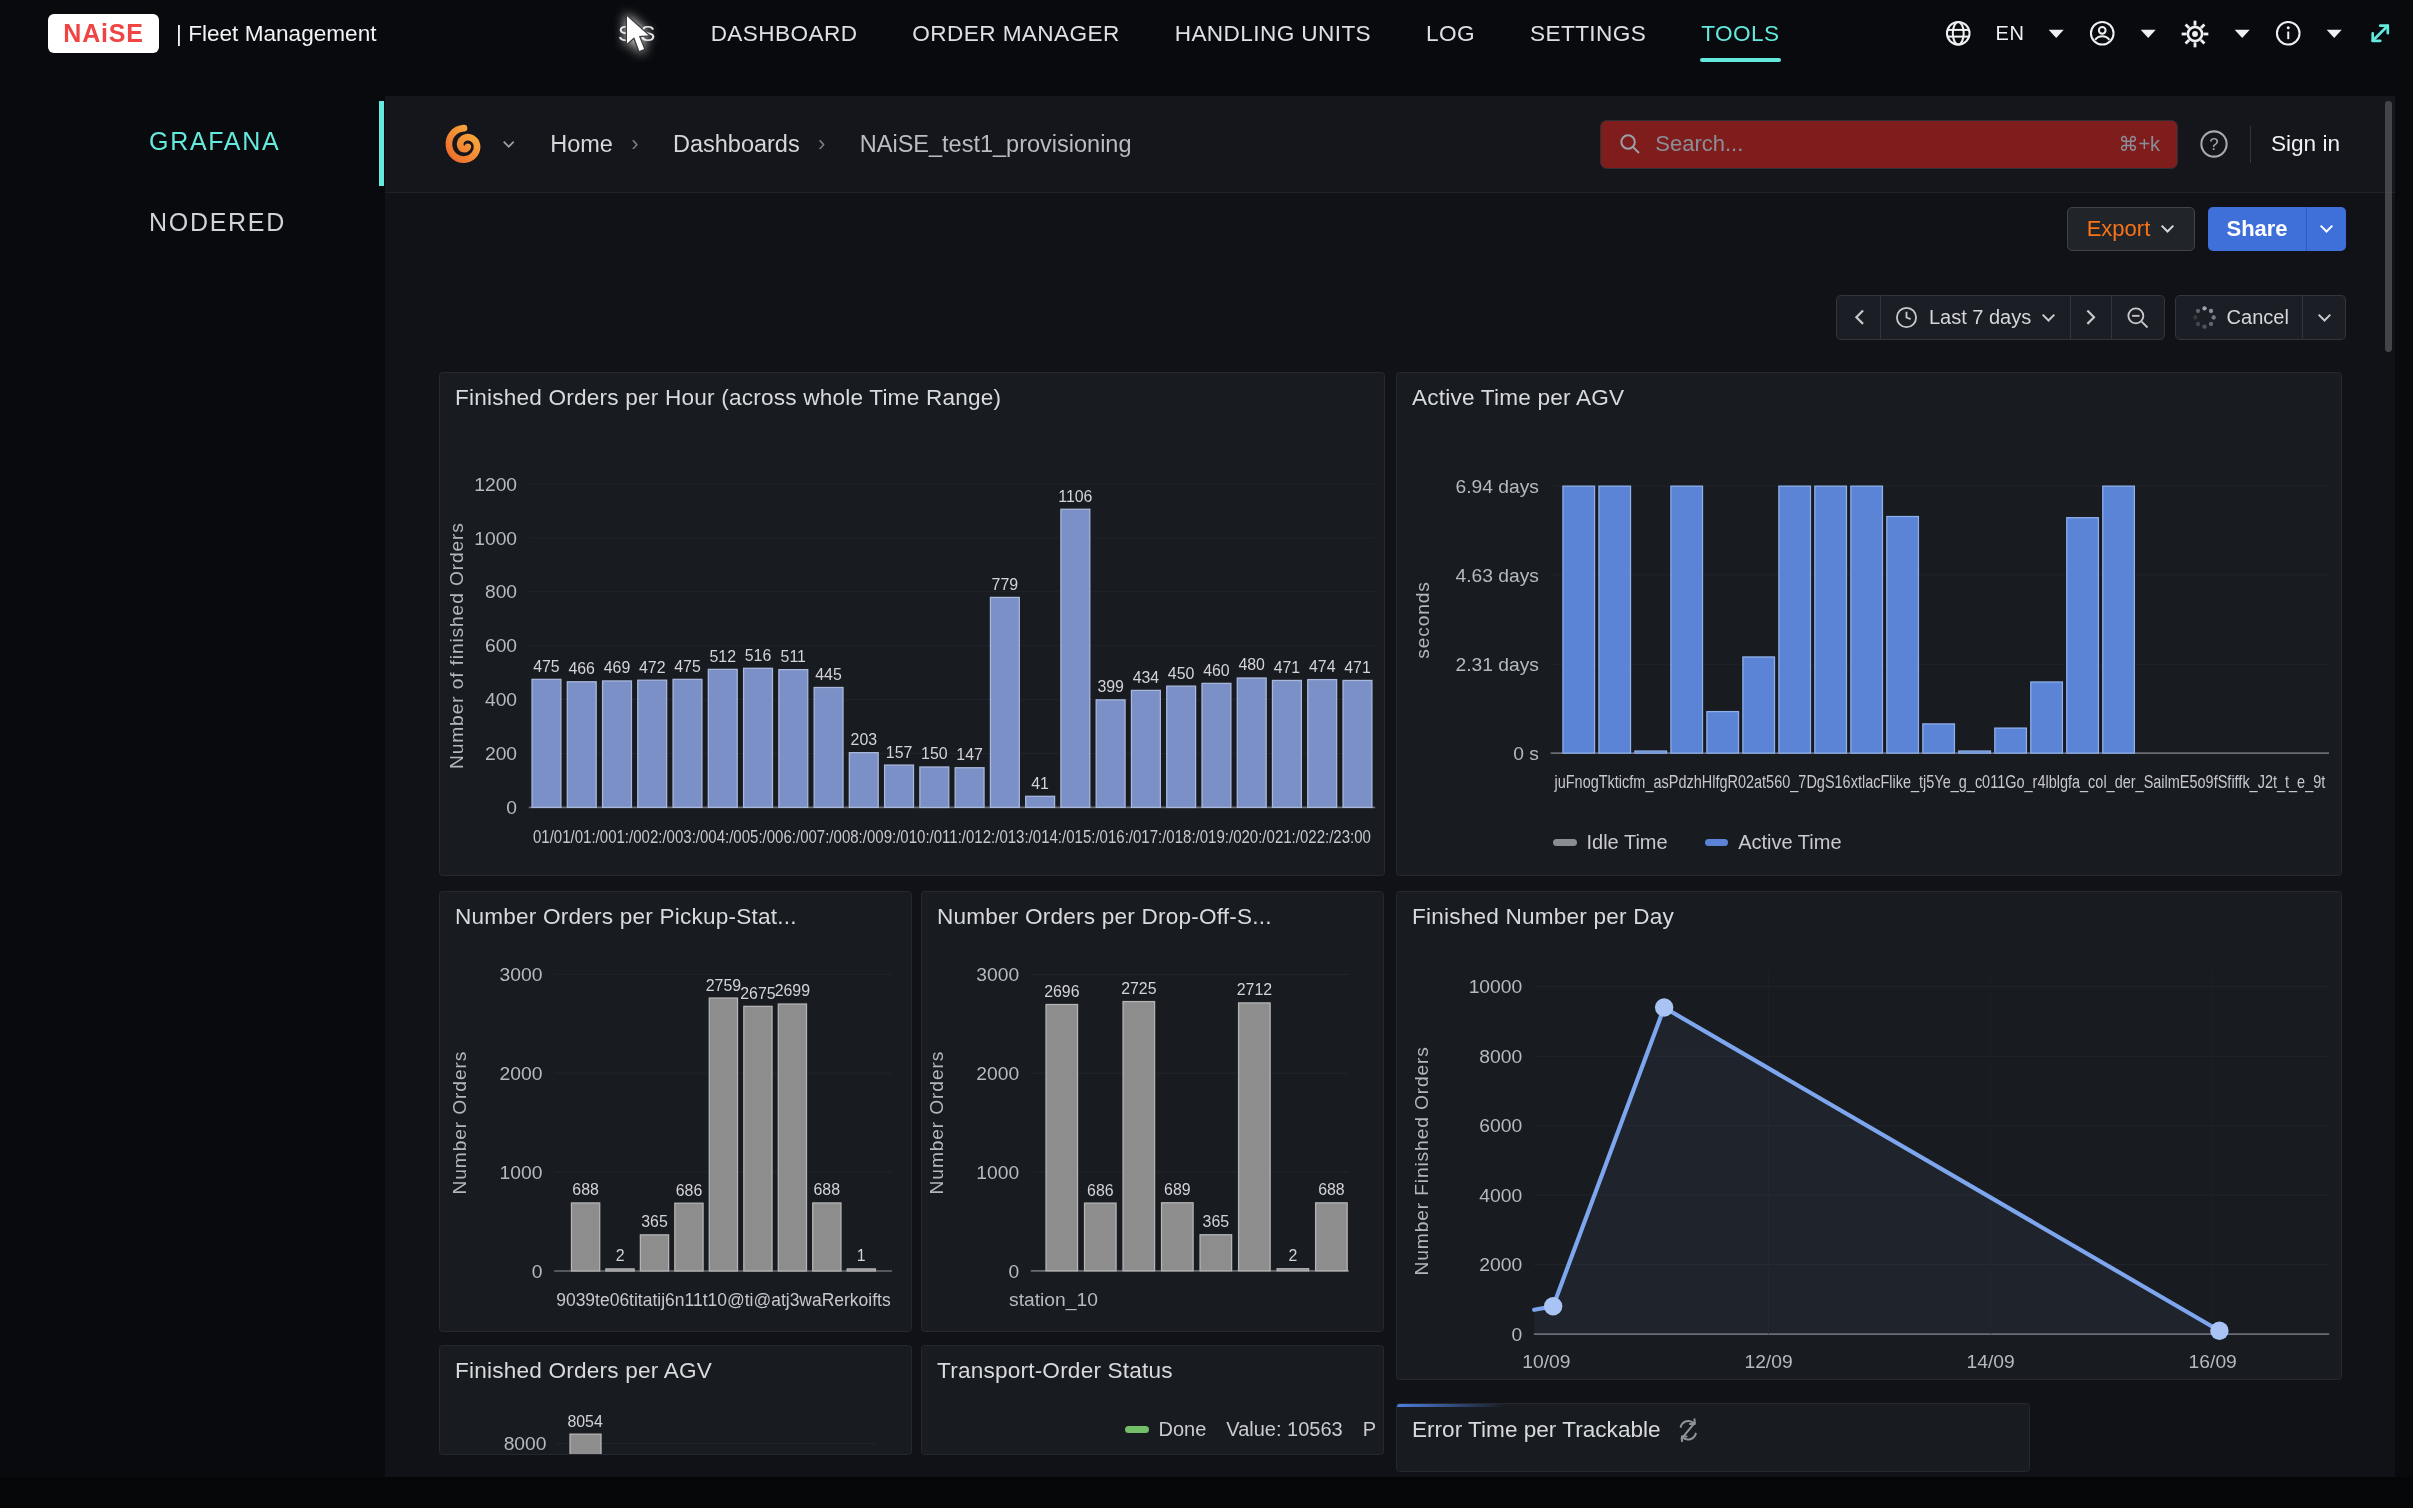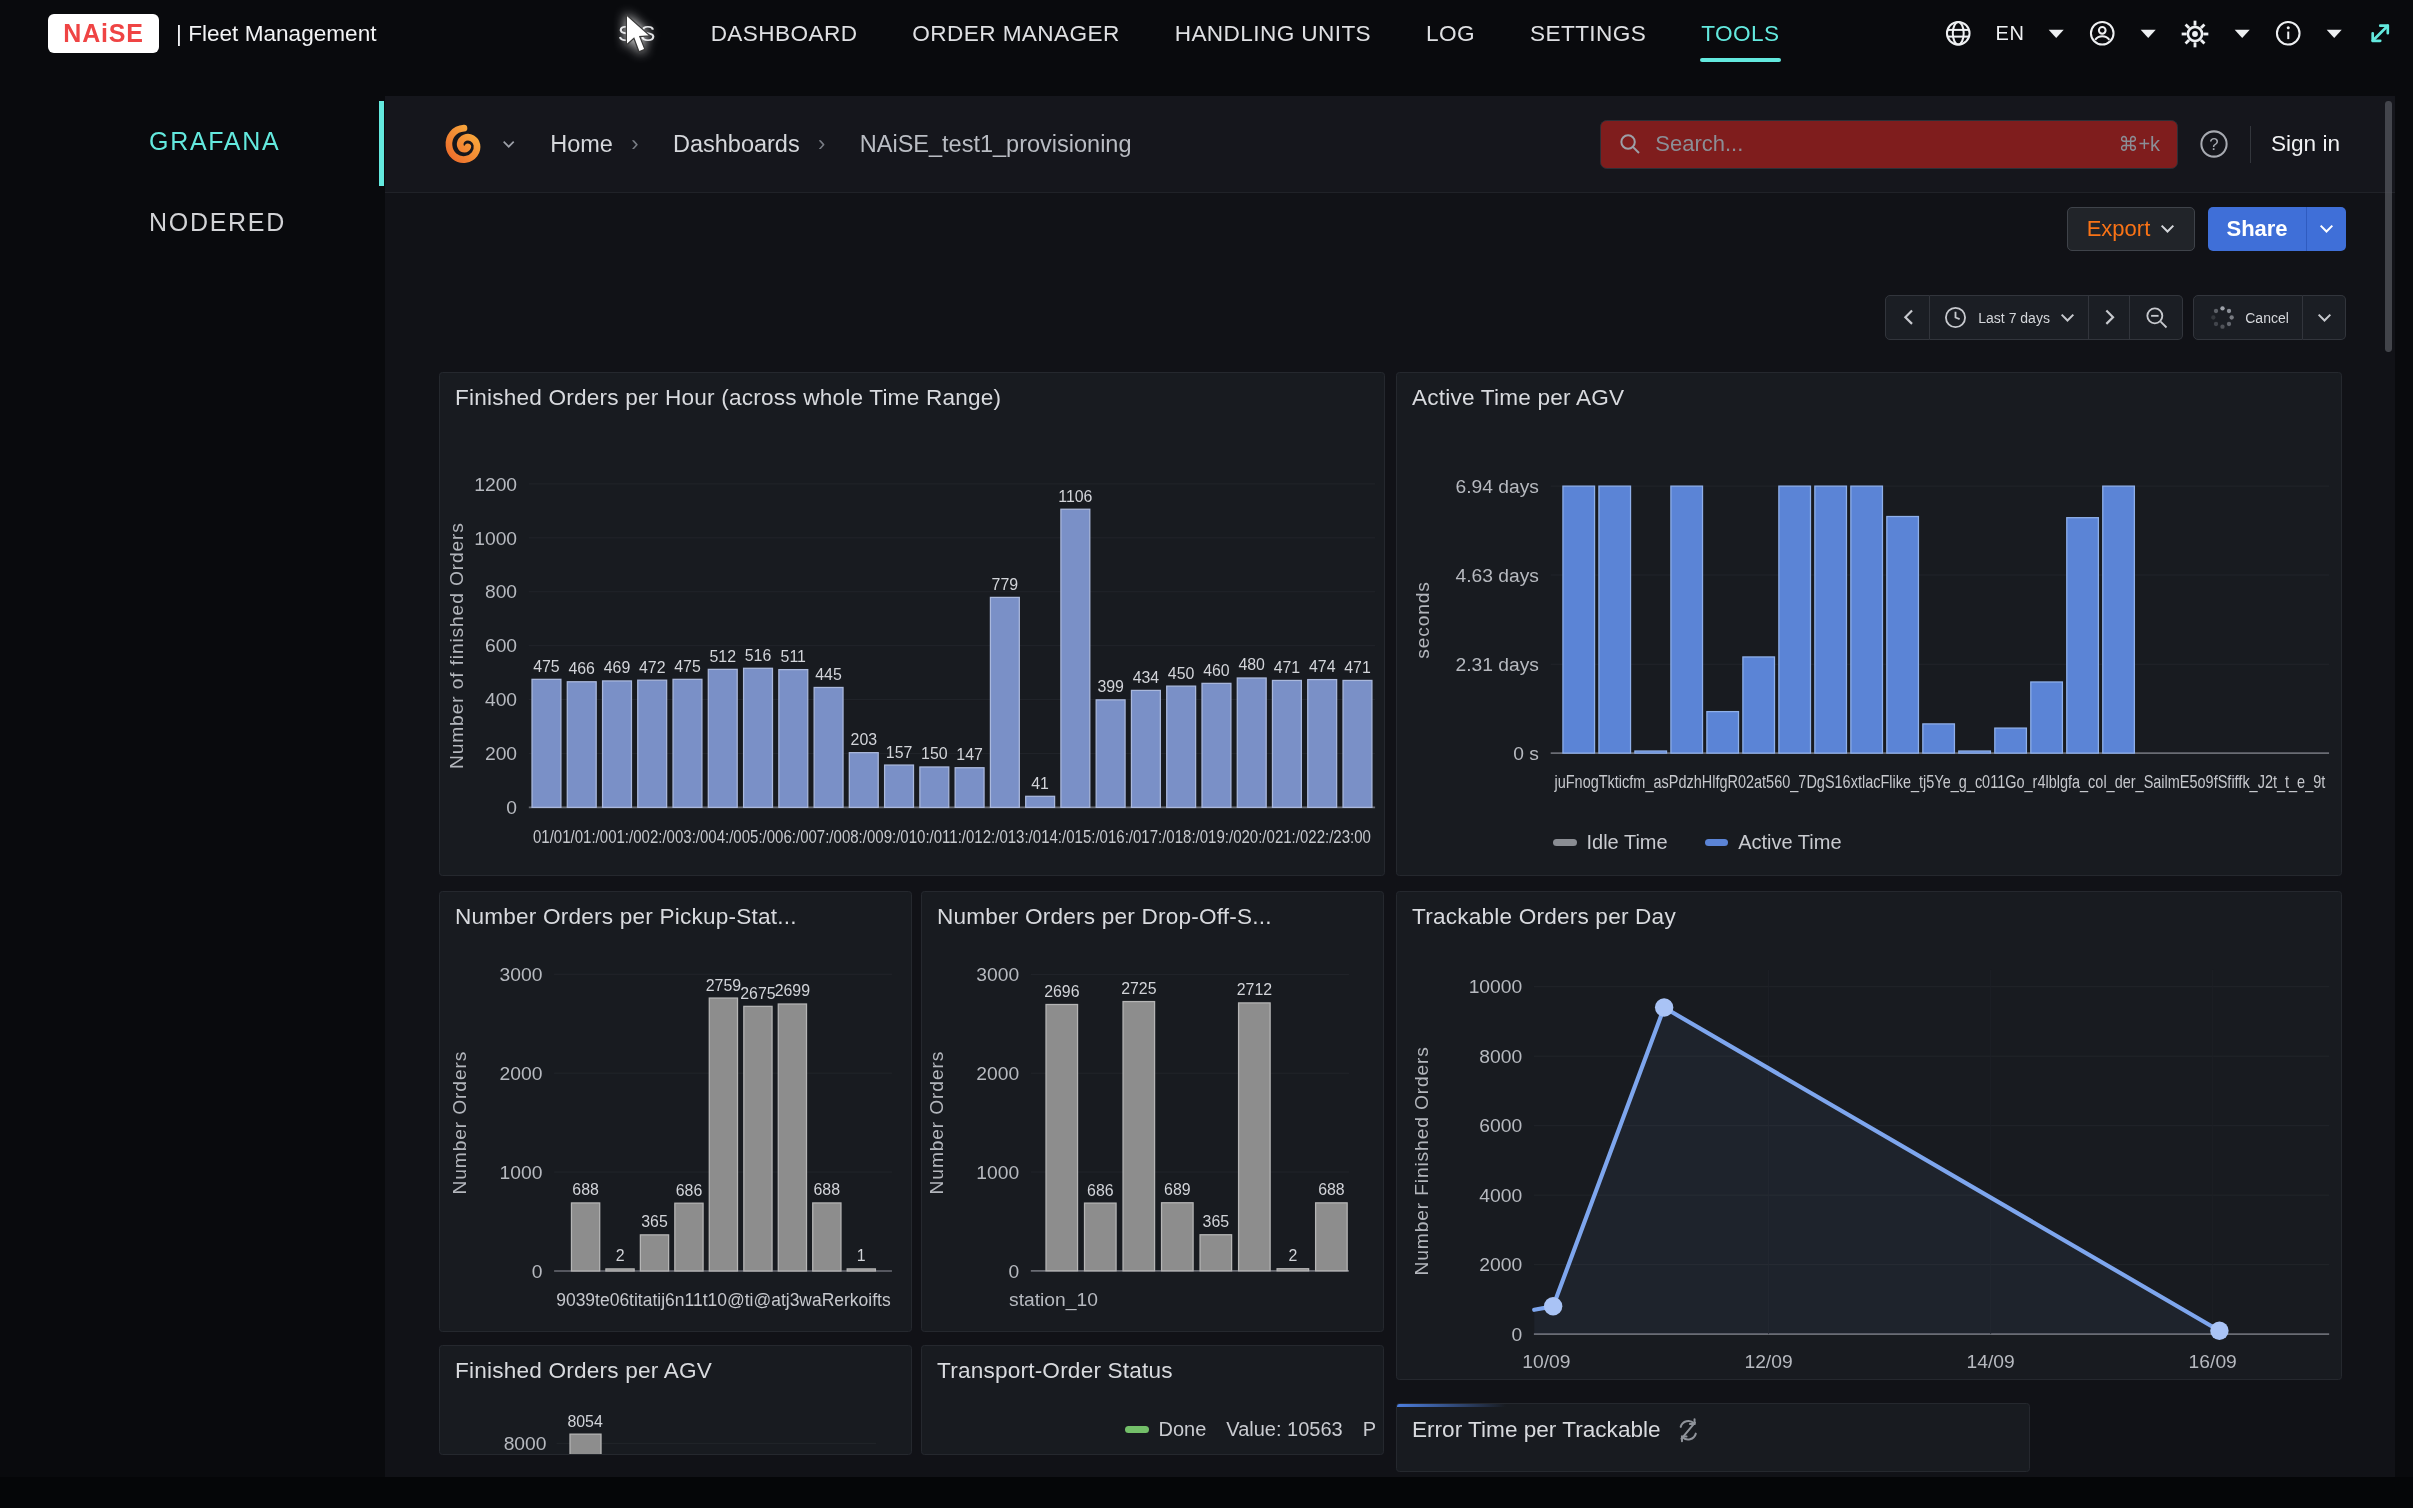--- a/index.html
+++ b/index.html
@@ -40,21 +40,21 @@
   .signin{font-size:22.6px;color:#f0f1f3;text-decoration:none;}
 
   .gf-toolbar{position:absolute;top:111px;right:49px;display:flex;gap:13.4px;}
   .btn{height:44px;display:flex;align-items:center;gap:10px;padding:0 18.4px;border-radius:5px;font-size:22px;box-sizing:border-box;}
   .btn-secondary{background:#212429;border:0.8px solid #3f434a;color:#f97316;}
   .btn-primary{background:var(--share-blue);color:#fff;border:none;border-radius:5px 0 0 5px;}
   .split{display:flex;}
   .split .chev-part{width:39px;height:44px;background:var(--share-blue);border-left:0.8px solid #2f5bc0;border-radius:0 5px 5px 0;display:flex;align-items:center;justify-content:center;}
 
   .gf-timebar{position:absolute;top:199px;right:49px;display:flex;gap:10px;align-items:center;}
-  .tbtn{height:45px;background:#1b1e24;border:0.8px solid #32353c;border-radius:5px;display:flex;align-items:center;gap:10px;padding:0 13.4px;font-size:14px;color:#d5d7db;box-sizing:border-box;}
+  .tbtn{height:45px;background:#1b1e24;border:0.8px solid #32353c;border-radius:5px;display:flex;align-items:center;gap:10px;padding:0 13.4px;font-size:20px;color:#d5d7db;box-sizing:border-box;}
   .tgroup{display:flex;}
   .tgroup .tbtn{border-radius:0;border-left-width:0;}
   .tgroup .tbtn:first-child{border-radius:5px 0 0 5px;border-left-width:0.8px;padding-left:16px;}
   .tgroup .tbtn:last-child{border-radius:0 5px 5px 0;}
 
   
   .panel{position:absolute;background:#181b20;border:0.8px solid #25282e;border-radius:3.4px;overflow:hidden;box-sizing:border-box;}
   .ptitle{position:absolute;left:15px;top:11.7px;margin:0;font-size:22.6px;font-weight:500;color:#d8dade;letter-spacing:0.2px;white-space:nowrap;}
   .ptitle-row{position:absolute;left:15px;top:11.7px;display:flex;align-items:center;gap:13.4px;white-space:nowrap;}
   .ptitle-row h2{margin:0;font-size:22.6px;font-weight:500;color:#d8dade;}
@@ -464,21 +464,21 @@
         <text x="397.0" y="73.0" class="val">2712</text>
         <rect x="424.1" y="399.5" width="37.7" height="2.5" class="bar" fill="#8d8d8d" stroke="#b5b5b5"></rect>
         <text x="443.0" y="390.5" class="val">2</text>
         <rect x="470.1" y="320.8" width="37.7" height="81.2" class="bar" fill="#8d8d8d" stroke="#b5b5b5"></rect>
         <text x="489.0" y="311.8" class="val">688</text>
         <text x="104" y="444" class="tick">station_10</text>
       </svg>
   </section>
 
   <section class="panel" style="left:1011px;top:795px;width:946px;height:489px">
-    <h2 class="ptitle">Trackable Orders per Day</h2>
+    <h2 class="ptitle">Finished Number per Day</h2>
     <svg class="chart" style="top:47px" width="946" height="442" viewBox="0 0 1129 528">
         <line x1="163" y1="472" x2="1113" y2="472" class="grid zero"></line>
         <text x="149" y="480" class="tick ty">0</text>
         <line x1="163" y1="389" x2="1113" y2="389" class="grid"></line>
         <text x="149" y="397" class="tick ty">2000</text>
         <line x1="163" y1="306" x2="1113" y2="306" class="grid"></line>
         <text x="149" y="314" class="tick ty">4000</text>
         <line x1="163" y1="223" x2="1113" y2="223" class="grid"></line>
         <text x="149" y="231" class="tick ty">6000</text>
         <line x1="163" y1="140" x2="1113" y2="140" class="grid"></line>

